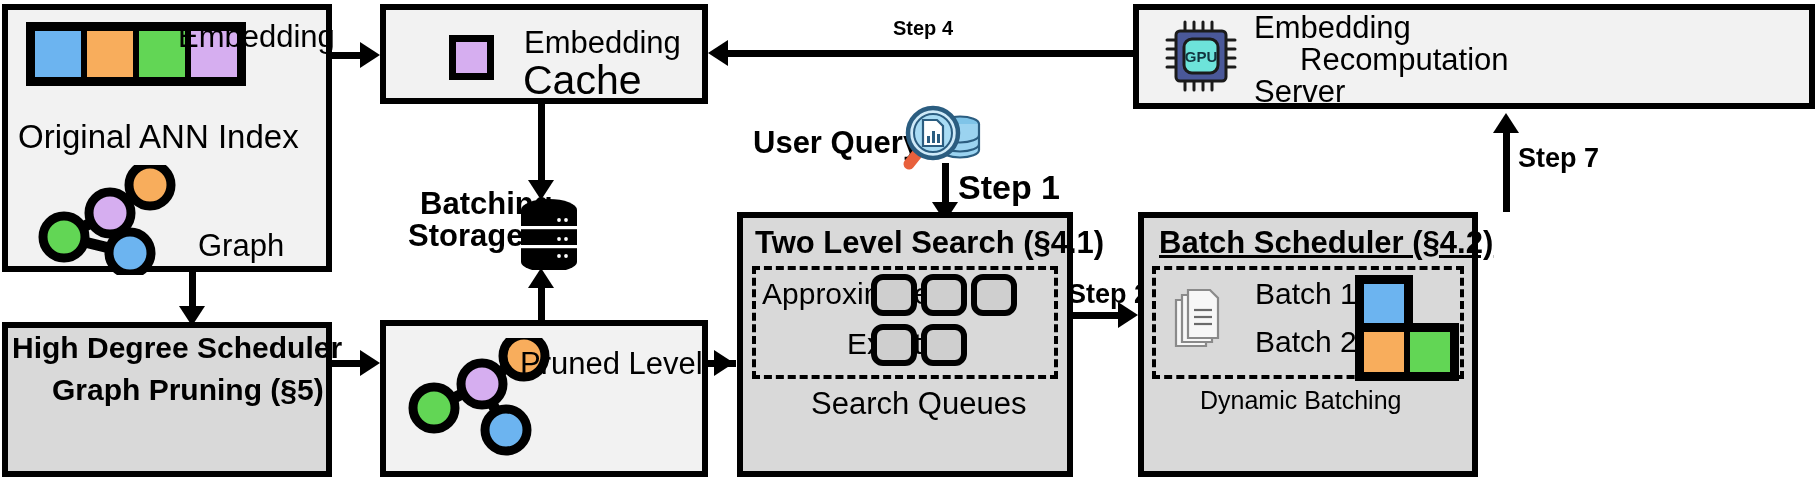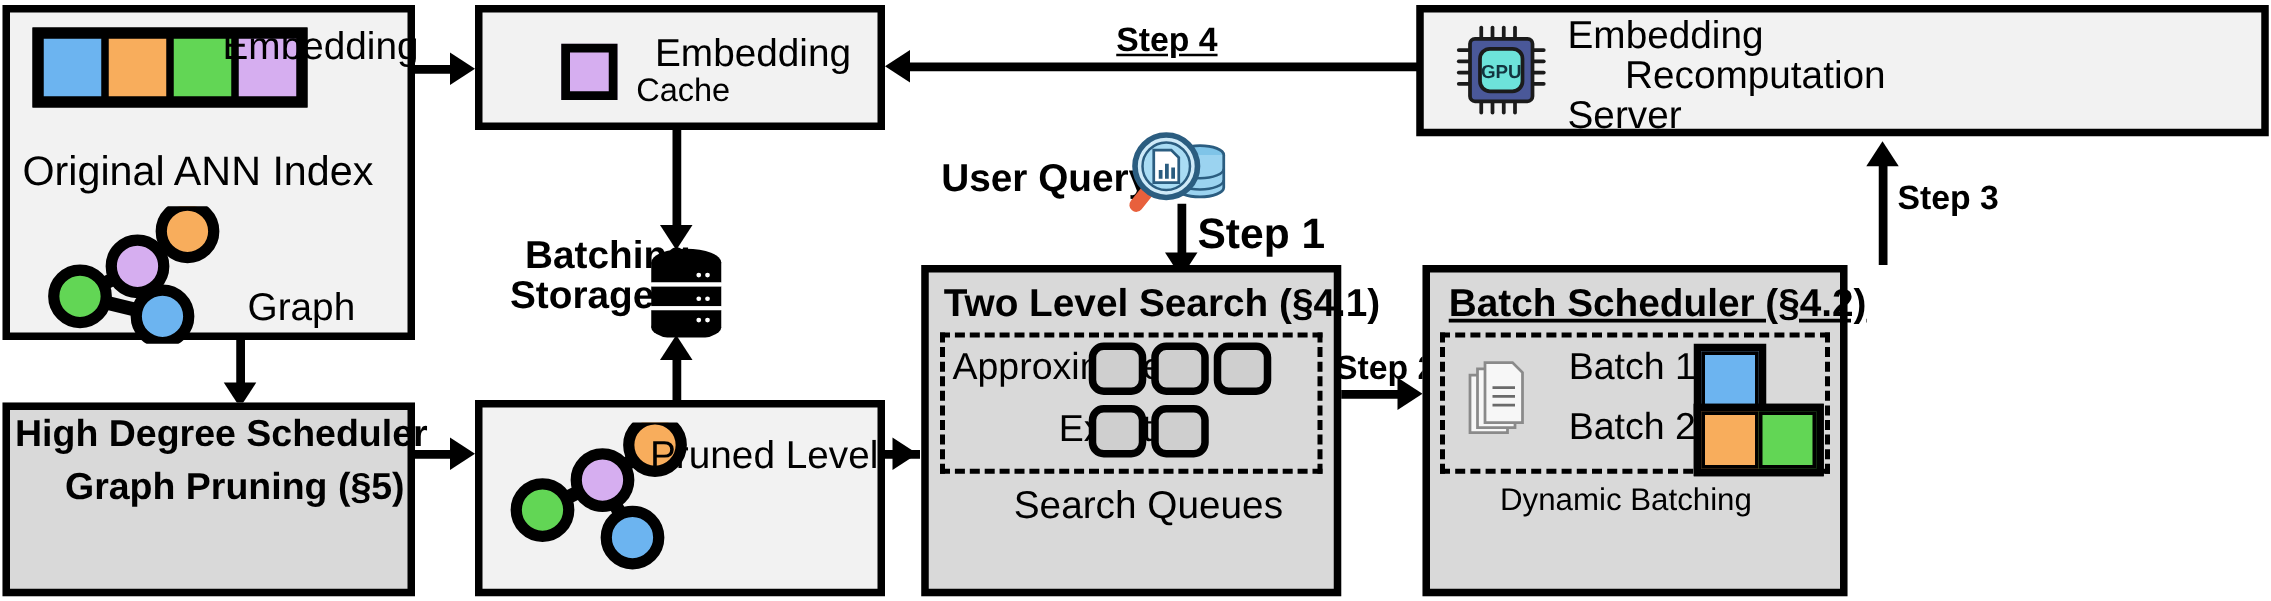--- a/index.html
+++ b/index.html
@@ -83,21 +83,21 @@
 
 <div class="hline" style="left:332px;top:52px;width:32px;"></div>
 <div class="ar ar-r" style="left:360px;top:42px;"></div>
 
 <div class="hline" style="left:332px;top:360px;width:32px;"></div>
 <div class="ar ar-r" style="left:360px;top:350px;"></div>
 
 <div class="abs box" style="left:380px;top:4px;width:328px;height:100px;"></div>
 <div class="abs" style="left:449px;top:35px;width:45px;height:45px;background:#d6aef0;border:7px solid #000;"></div>
 <div class="lbl" style="left:524px;top:25px;font-size:31px;">Embedding</div>
-<div class="lbl" style="left:509px;top:57px;font-size:26px;">Cache</div>
+<div class="lbl" style="left:523px;top:57px;font-size:41px;">Cache</div>
 
 <div class="vline" style="left:538px;top:104px;height:80px;"></div>
 <div class="ar ar-d" style="left:528px;top:180px;"></div>
 
 <div class="lbl" style="left:420px;top:186px;font-size:31px;font-weight:bold;">Batching</div>
 <div class="lbl" style="left:408px;top:218px;font-size:31px;font-weight:bold;text-align:right;">Storage</div>
 
 <svg class="gsvg" width="64" height="72" viewBox="0 0 64 72" style="left:517px;top:198px;">
   <g fill="#000">
     <ellipse cx="32" cy="12" rx="28" ry="11"></ellipse>
@@ -220,21 +220,21 @@
 <div class="lbl" style="left:1255px;top:325px;font-size:30px;">Batch 2</div>
 <div class="bstrip" style="left:1355px;top:323px;">
   <div class="bblk" style="background:#f8ad5c;"></div>
   <div class="bblk" style="background:#62d655;"></div>
 </div>
 
 <div class="lbl" style="left:1200px;top:386px;font-size:25px;">Dynamic Batching</div>
 
 <div class="vline" style="left:1503px;top:130px;height:82px;"></div>
 <div class="ar ar-u" style="left:1493px;top:113px;"></div>
-<div class="lbl bold" style="left:1518px;top:143px;font-size:27px;">Step 3</div>
+<div class="lbl bold" style="left:1518px;top:143px;font-size:27px;">Step 7</div>
 
 <div class="abs box" style="left:1133px;top:4px;width:682px;height:105px;"></div>
 
 <svg class="gsvg" width="76" height="76" viewBox="0 0 76 76" style="left:1163px;top:18px;">
   <g stroke="#1b1b1b" stroke-width="3" stroke-linecap="round">
     <line x1="22" y1="4" x2="22" y2="14"></line>
       <line x1="31" y1="4" x2="31" y2="14"></line>
     <line x1="40" y1="4" x2="40" y2="14"></line>
       <line x1="49" y1="4" x2="49" y2="14"></line>
     <line x1="22" y1="62" x2="22" y2="72"></line>
@@ -254,13 +254,13 @@
   <rect x="21" y="21" width="34" height="34" rx="8" fill="#6de3da" stroke="#1b1b1b" stroke-width="3"></rect>
   <text x="38" y="44" font-family="Liberation Sans, sans-serif" font-size="15" font-weight="bold" fill="#12343f" text-anchor="middle">GPU</text>
 </svg>
 
 <div class="lbl" style="left:1254px;top:10px;font-size:31px;">Embedding</div>
 <div class="lbl" style="left:1300px;top:42px;font-size:31px;">Recomputation</div>
 <div class="lbl" style="left:1254px;top:74px;font-size:31px;">Server</div>
 
 <div class="hline" style="left:726px;top:50px;width:412px;"></div>
 <div class="ar ar-l" style="left:708px;top:40px;"></div>
-<div class="lbl bold" style="left:893px;top:17px;font-size:27px;text-decoration:underline;">Step 4</div>
+<div class="lbl bold" style="left:893px;top:17px;font-size:20px;">Step 4</div>
 
 </body></html>

